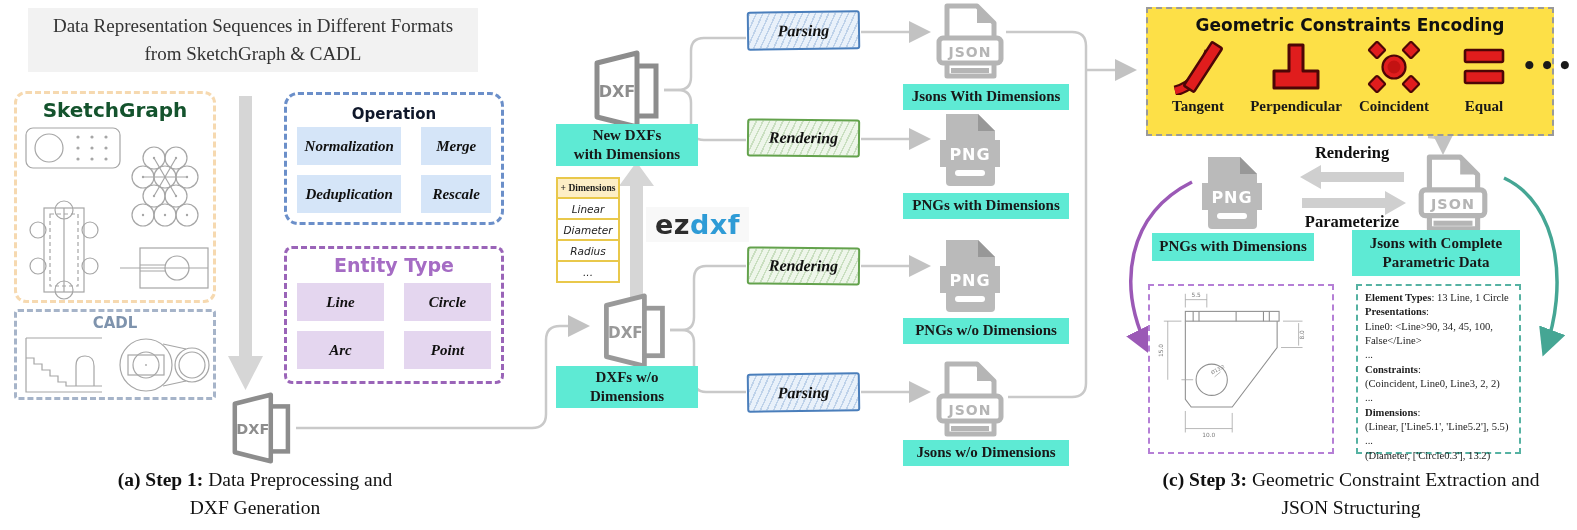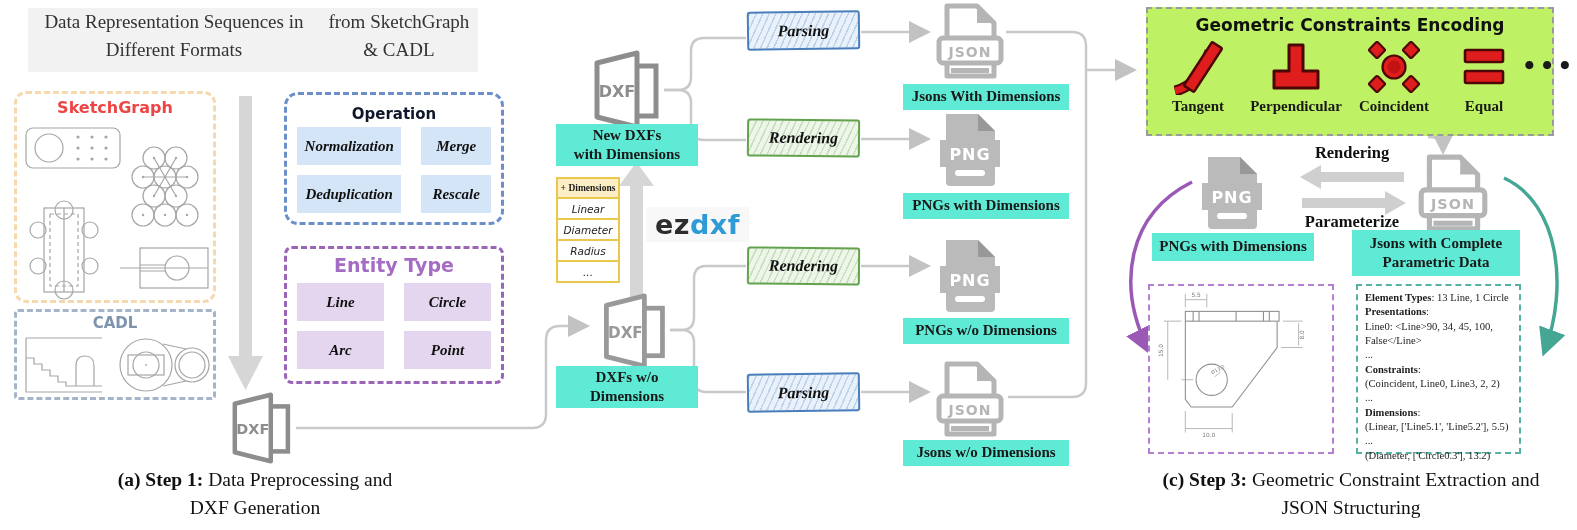--- a/index.html
+++ b/index.html
@@ -2,21 +2,21 @@
 <html><head>
 <meta charset="utf-8">
 <style>
   html,body{margin:0;padding:0;background:#fff;}
   .canvas{position:relative;width:1577px;height:530px;background:#fff;overflow:hidden;
           font-family:"Liberation Serif",serif;color:#1a1a1a;}
   .abs{position:absolute;}
   svg{display:block;}
   
   .graybox{background:#f2f2f2;}
-  .titlebox{display:flex;flex-direction:row;justify-content:center;text-align:center;
+  .titlebox{display:flex;flex-direction:column;justify-content:center;text-align:center;
             font-size:19px;color:#333;line-height:1.45;}
   .lbl{background:#5eead4;display:flex;flex-direction:column;justify-content:center;text-align:center;
        font-weight:700;font-size:15px;line-height:1.3;color:#181818;}
   
   .dashed{border-style:dashed;border-radius:12px;box-sizing:border-box;}
   .panel-title{position:absolute;left:0;right:0;text-align:center;
                font-family:"DejaVu Sans",sans-serif;font-weight:700;}
   
   .cellrow{position:absolute;left:10px;right:10px;display:flex;gap:20px;}
   .cell{display:flex;align-items:center;justify-content:center;
@@ -36,21 +36,21 @@
                 padding:4px 0;}
   .dimtable .rw{background:#fff;border:2px solid #e9c84b;border-top:none;
                 font:italic 400 10.5px "DejaVu Sans",sans-serif;padding:3.5px 0;color:#222;}
   
   .ezdxf{background:#f8f8f8;padding:2px 9px;font:700 27px "DejaVu Sans",sans-serif;letter-spacing:.5px;}
   .ez{color:#2d2d2d;} .dxf{color:#2e9bd6;}
   
   .caption{text-align:center;font-size:19.5px;line-height:1.45;color:#111;}
   .caption b{font-weight:700;}
   
-  .gcbox{background:#bef264;border:2px dashed #9a9a9a;box-sizing:border-box;}
+  .gcbox{background:#fde047;border:2px dashed #9a9a9a;box-sizing:border-box;}
   .gc-title{position:absolute;top:6px;left:0;right:0;text-align:center;
             font:700 17px "DejaVu Sans",sans-serif;color:#111;}
   .gc-item{position:absolute;top:32px;text-align:center;}
   .gc-item .glabel{margin-top:3px;font:700 15px "Liberation Serif",serif;color:#181818;}
   .gc-dots{position:absolute;font:700 23px "DejaVu Sans",sans-serif;letter-spacing:3px;color:#191919;}
   
   .xchg{position:absolute;text-align:center;font:700 16.5px "Liberation Serif",serif;color:#101010;}
   
   .snippet{border:2.5px dashed #55b2a2;box-sizing:border-box;background:#fff;
            font-size:10.6px;line-height:14.35px;padding:5px 4px 3px 7px;color:#1c1c1c;}
@@ -104,21 +104,21 @@
 
     <path d="M1504 178 C1560 204 1568 288 1545 350" fill="none" stroke="#45a694" stroke-width="3.5" marker-end="url(#mTeal)"></path>
   </svg>
 
   <div class="abs graybox titlebox" style="left:28px;top:8px;width:450px;height:64px;z-index:2;">
     <span>Data Representation Sequences in Different Formats</span>
     <span>from SketchGraph &amp; CADL</span>
   </div>
 
   <div class="abs dashed" style="left:14px;top:91px;width:202px;height:212px;border-width:3px;border-color:#f6d9b0;z-index:2;">
-    <div class="panel-title" style="top:4px;font-size:16px;color:#ef4444;">SketchGraph</div>
+    <div class="panel-title" style="top:4px;font-size:20px;color:#14532d;">SketchGraph</div>
     <svg class="abs" style="left:3px;top:28px;" width="192" height="178" viewBox="0 0 192 178" fill="none" stroke="#a6a6a6" stroke-width="1.2">
 
       <g transform="translate(6,6)">
         <rect x="0" y="0" width="94" height="40" rx="7"></rect>
         <circle cx="23" cy="20" r="14"></circle>
         <g fill="#a6a6a6" stroke="none">
           <circle cx="52" cy="9" r="1.6"></circle>
             <circle cx="66" cy="9" r="1.6"></circle>
             <circle cx="80" cy="9" r="1.6"></circle>
           <circle cx="52" cy="20" r="1.6"></circle>

